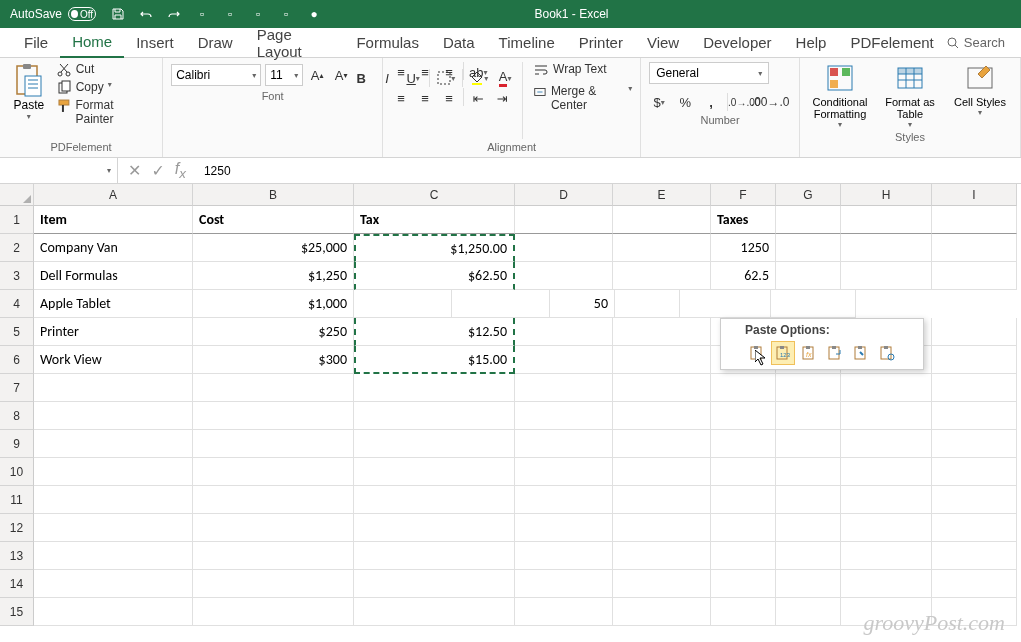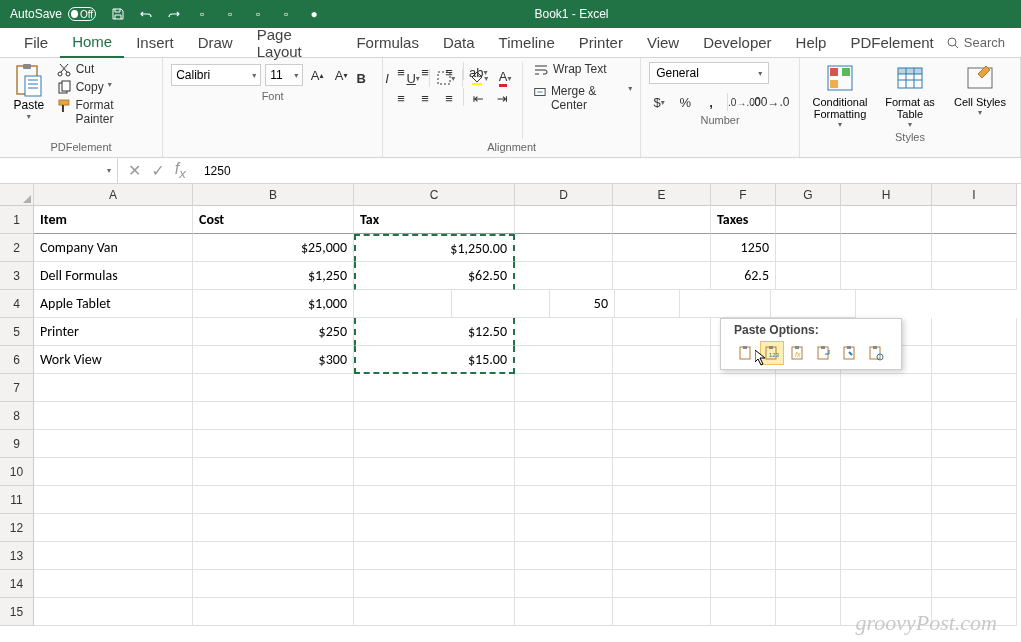--- a/index.html
+++ b/index.html
@@ -60,27 +60,27 @@
 .select-all::after { content: ''; position: absolute; right: 2px; bottom: 2px; border-left: 8px solid transparent; border-bottom: 8px solid #b0b0b0; }
 .col-h { border-right: 1px solid #d4d4d4; border-bottom: 1px solid #ccc; background: #f3f2f1; display: flex; align-items: center; justify-content: center; font-size: 12px; color: #333; }
 
 .row { display: flex; height: 28px; }
 .row-h { width: 34px; border-right: 1px solid #ccc; border-bottom: 1px solid #d4d4d4; background: #f3f2f1; display: flex; align-items: center; justify-content: center; font-size: 12px; color: #333; }
 .cell { border-right: 1px solid #e0e0e0; border-bottom: 1px solid #e0e0e0; padding: 0 6px; display: flex; align-items: center; font-size: 14px; font-family: Calibri, sans-serif; }
 .cell.bold { font-weight: 600; }
 .cell.right { justify-content: flex-end; }
 .cell.th-border { border-bottom: 1px solid #999; }
 
-.paste-popup { position: absolute; background: #fff; border: 1px solid #ccc; box-shadow: 2px 2px 6px rgba(0,0,0,0.2); padding: 4px 13px; font-size: 12px; }
+.paste-popup { position: absolute; background: #fff; border: 1px solid #ccc; box-shadow: 2px 2px 6px rgba(0,0,0,0.2); padding: 4px 24px; font-size: 12px; }
 .paste-popup-title { margin-bottom: 4px; font-weight: 600; color: #444; }
 .paste-popup-row { display: flex; gap: 2px; }
 .paste-opt { width: 24px; height: 24px; border: 1px solid transparent; display: flex; align-items: center; justify-content: center; }
 .paste-opt.hov { border: 1px solid #f0c05a; background: #fdeeb3; }
 
-.watermark { position: absolute; right: 24px; bottom: 6px; font-size: 22px; color: #c8c8c8; font-style: italic; font-family: serif; }
+.watermark { position: absolute; right: 16px; bottom: 6px; font-size: 22px; color: #c8c8c8; font-style: italic; font-family: serif; }
 
 svg { display: block; }
 .drop-caret { font-size: 8px; color: #666; }
 </style>
 </head>
 <body>
 
 <div class="titlebar">
   <div class="autosave">
     <span>AutoSave</span>

